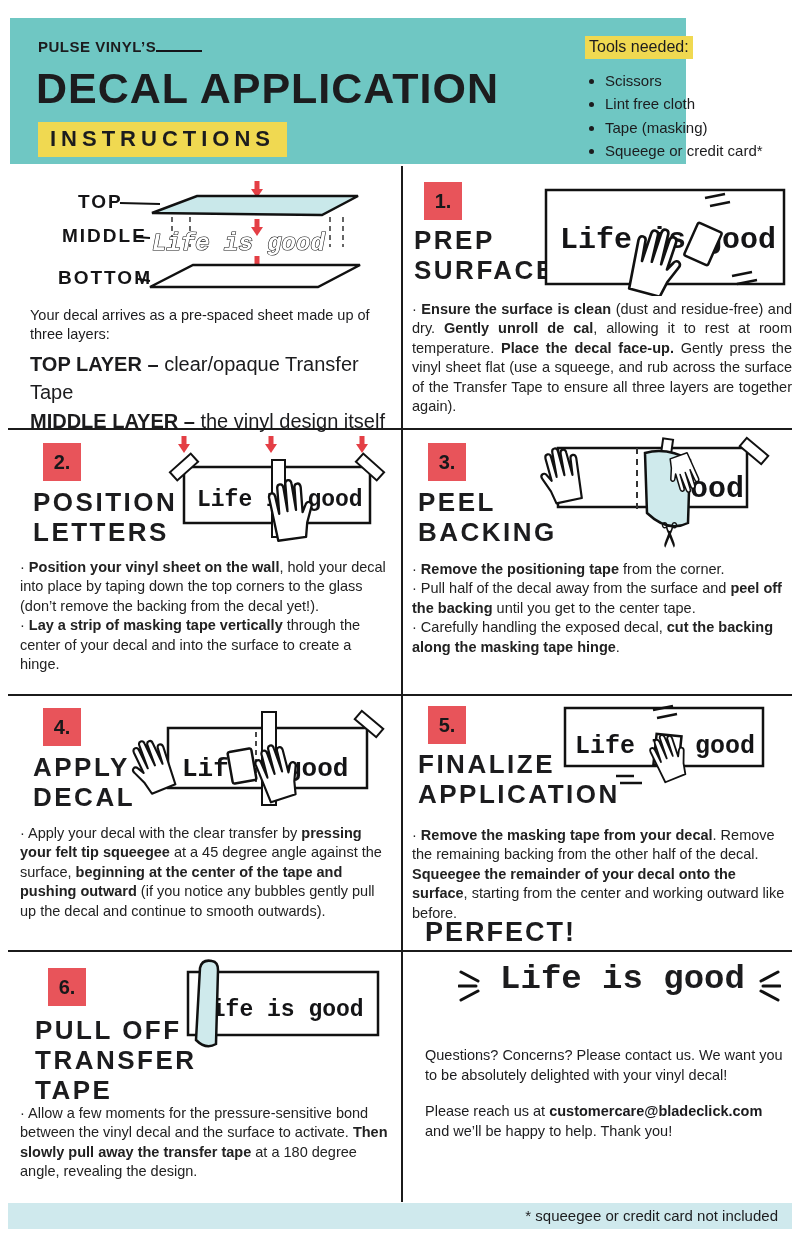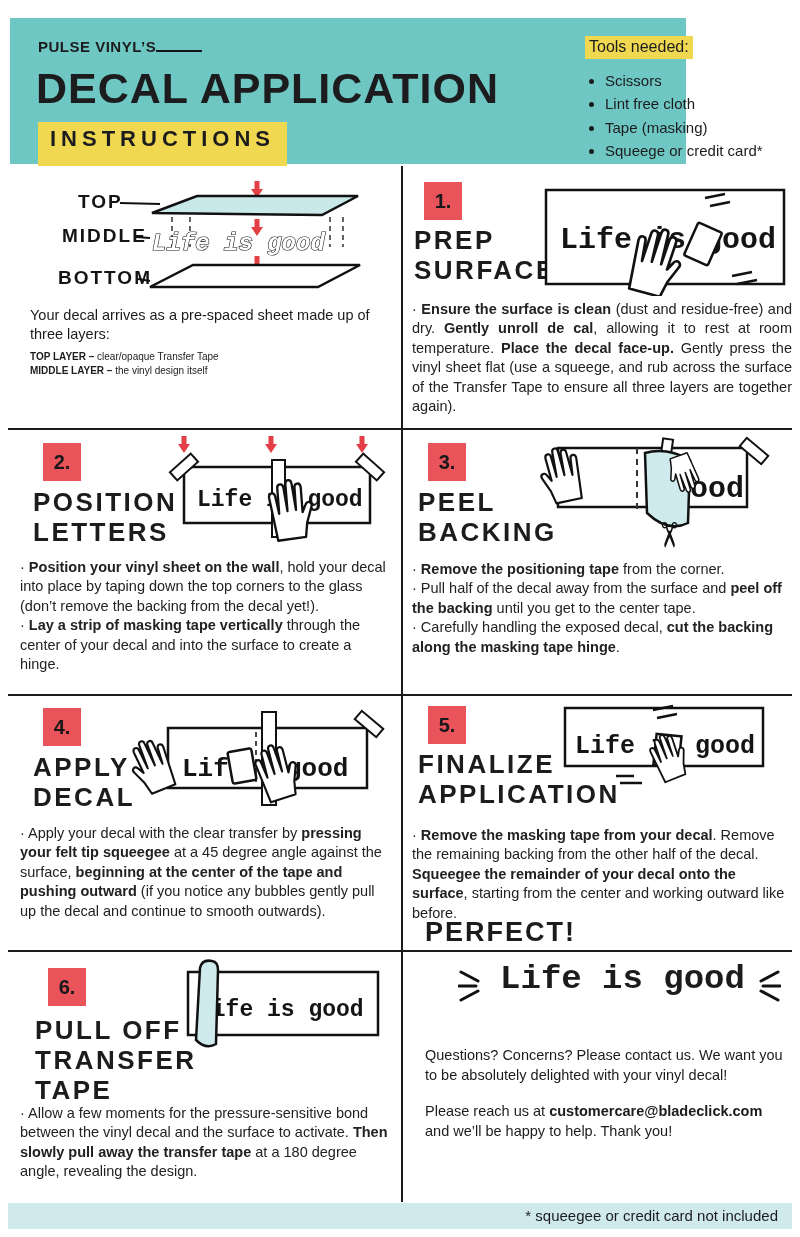--- a/index.html
+++ b/index.html
@@ -10,21 +10,21 @@
   html,body{background:#fff;}
   .page{position:relative;width:800px;height:1237px;background:#fff;overflow:hidden;
         font-family:"Liberation Sans",sans-serif;color:var(--ink);}
   .abs{position:absolute;}
 
   
   .header{left:10px;top:18px;width:676px;height:146px;background:var(--teal);}
   .brand{left:28px;top:20px;font-size:15px;font-weight:bold;letter-spacing:.5px;}
   .brand-line{display:inline-block;width:46px;border-bottom:2px solid #15151a;vertical-align:baseline;}
   .main-title{left:26px;top:46px;font-size:43px;font-weight:800;letter-spacing:1px;}
-  .subtitle{left:28px;top:104px;background:var(--yellow);padding:4px 12px 14px;
+  .subtitle{left:28px;top:104px;background:var(--yellow);padding:4px 12px 5px;
             font-size:22px;font-weight:600;letter-spacing:5px;}
   .tools{left:575px;top:18px;width:200px;}
   .tools-label{display:inline-block;background:var(--yellow);padding:2px 4px 3px;font-size:16px;}
   .tools ul{margin:10px 0 0 20px;font-size:15px;line-height:1.55;}
 
   
   .hline{left:8px;width:784px;height:2px;background:var(--line);}
   .h1{top:428px}.h2{top:694px}.h3{top:950px}
   .vline{left:401px;top:166px;width:2px;height:1036px;background:var(--line);}
   .footer{left:8px;top:1203px;width:784px;height:26px;background:var(--footer);
@@ -53,21 +53,21 @@
 
   .c1r .stepnum{left:14px;top:12px}  .c1r .steptitle{left:4px;top:56px}  .c1r .stepbody{left:2px;top:130px;width:380px}
   .c2l .stepnum{left:25px;top:11px}  .c2l .steptitle{left:15px;top:56px} .c2l .stepbody{left:2px;top:126px;width:368px}
   .c2r .stepnum{left:18px;top:11px}  .c2r .steptitle{left:8px;top:56px}  .c2r .stepbody{left:2px;top:128px;width:374px}
   .c3l .stepnum{left:25px;top:10px}  .c3l .steptitle{left:15px;top:55px} .c3l .stepbody{left:2px;top:126px;width:368px}
   .c3r .stepnum{left:18px;top:8px}   .c3r .steptitle{left:8px;top:52px}  .c3r .stepbody{left:2px;top:128px;width:374px}
   .c4l .stepnum{left:30px;top:14px}  .c4l .steptitle{left:17px;top:62px} .c4l .stepbody{left:2px;top:150px;width:368px}
 
   
   .intro-text{position:absolute;left:12px;top:136px;width:358px;font-size:14.5px;line-height:1.34;}
-  .layer-list{position:absolute;left:12px;top:180px;width:360px;font-size:10px;line-height:1.42;}
+  .layer-list{position:absolute;left:12px;top:180px;width:360px;font-size:20px;line-height:1.42;}
   .layer-list p b{font-weight:bold;}
 
   
   .perfect{position:absolute;left:15px;top:12px;font-size:27px;font-weight:800;letter-spacing:2px;}
   .finale-decal{position:absolute;left:85px;top:55px;width:255px;text-align:center;
                 font-family:"Liberation Mono",monospace;font-weight:bold;font-size:34px;white-space:nowrap;}
   .spark{position:absolute;top:64px;}
   .spark-l{left:48px}.spark-r{left:345px}
   .finale-p{position:absolute;left:15px;width:362px;font-size:14.5px;line-height:1.38;}
   .fp1{top:140px}.fp2{top:196px}

